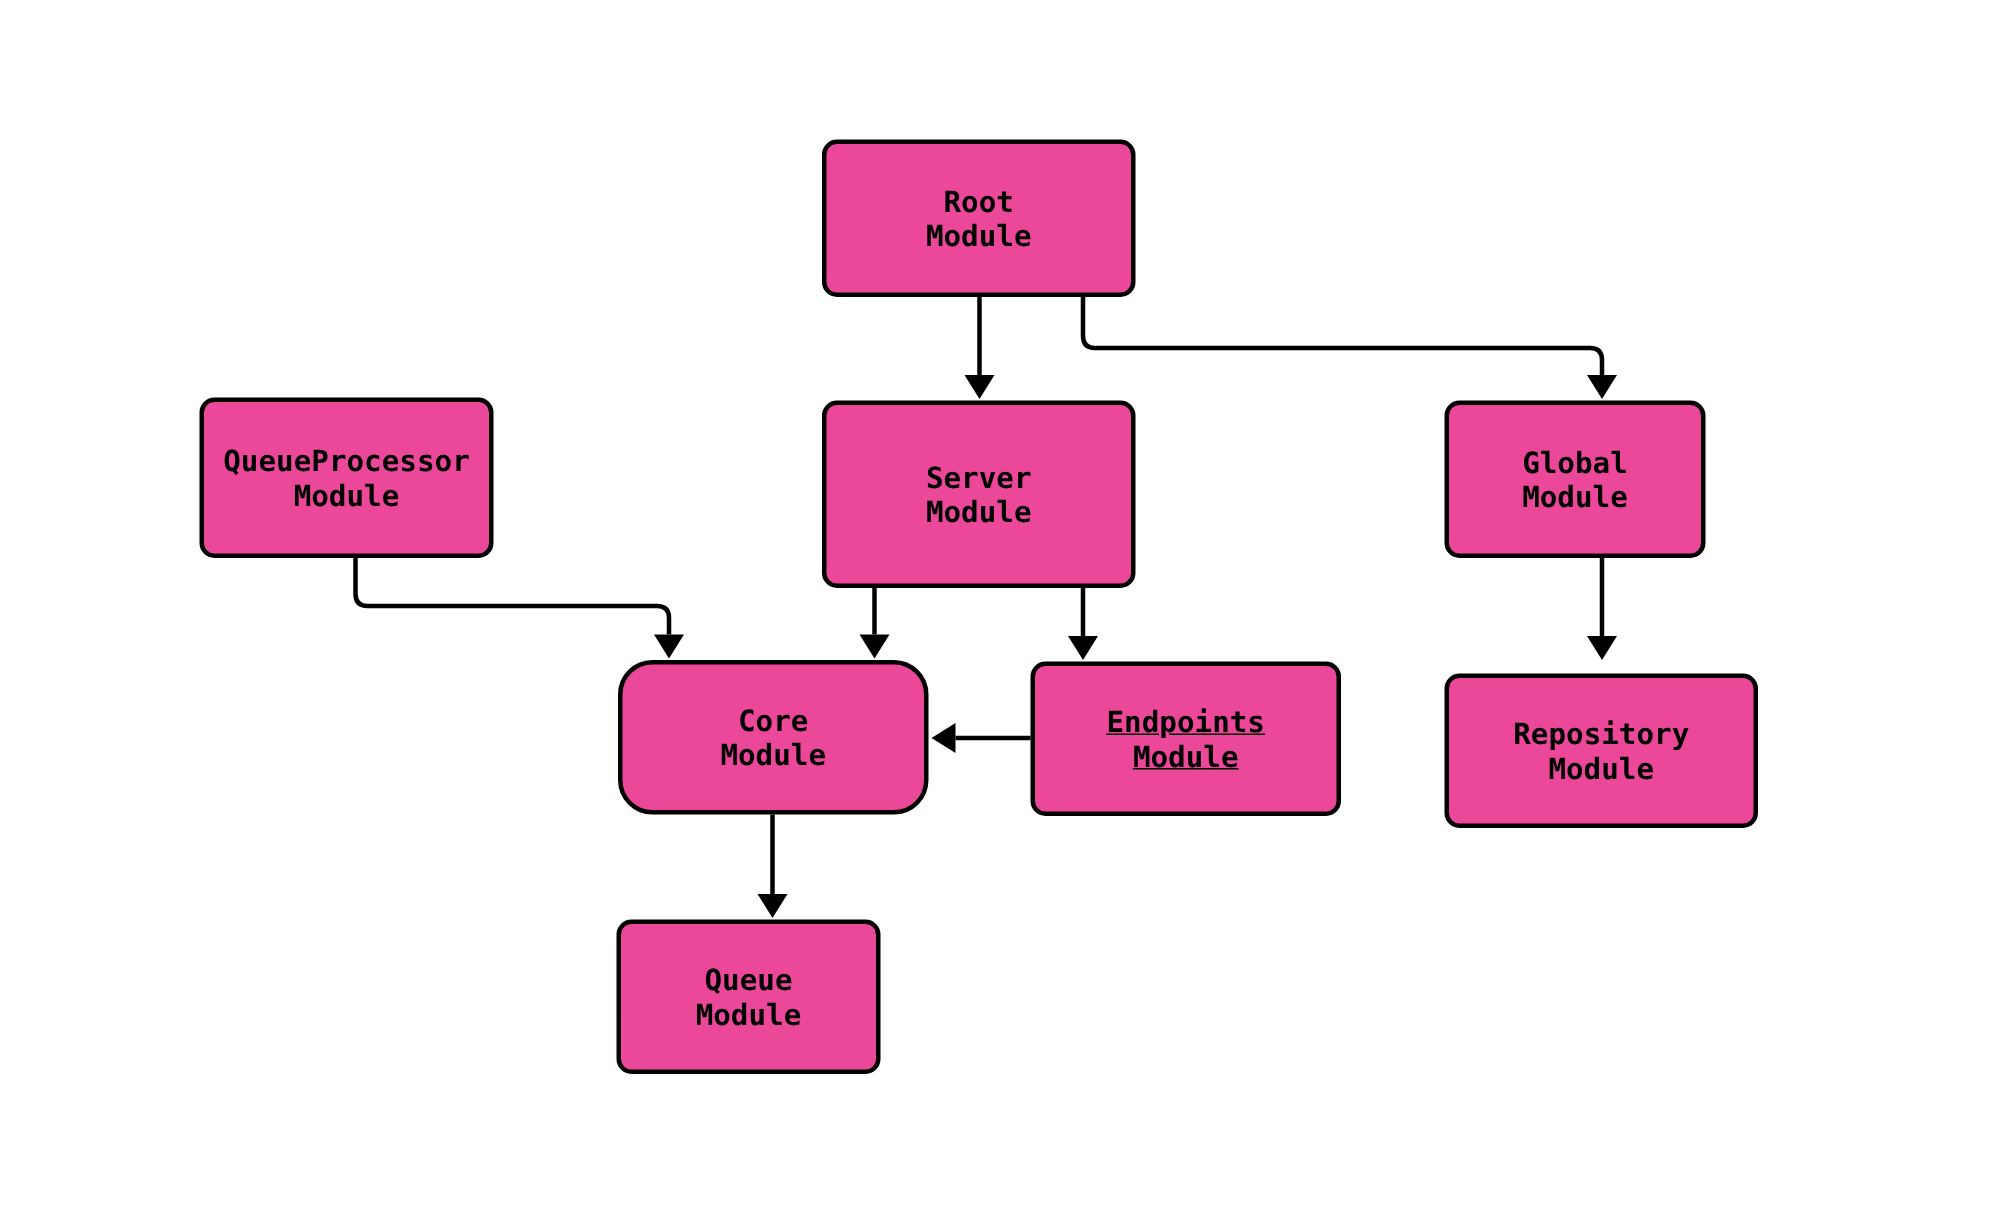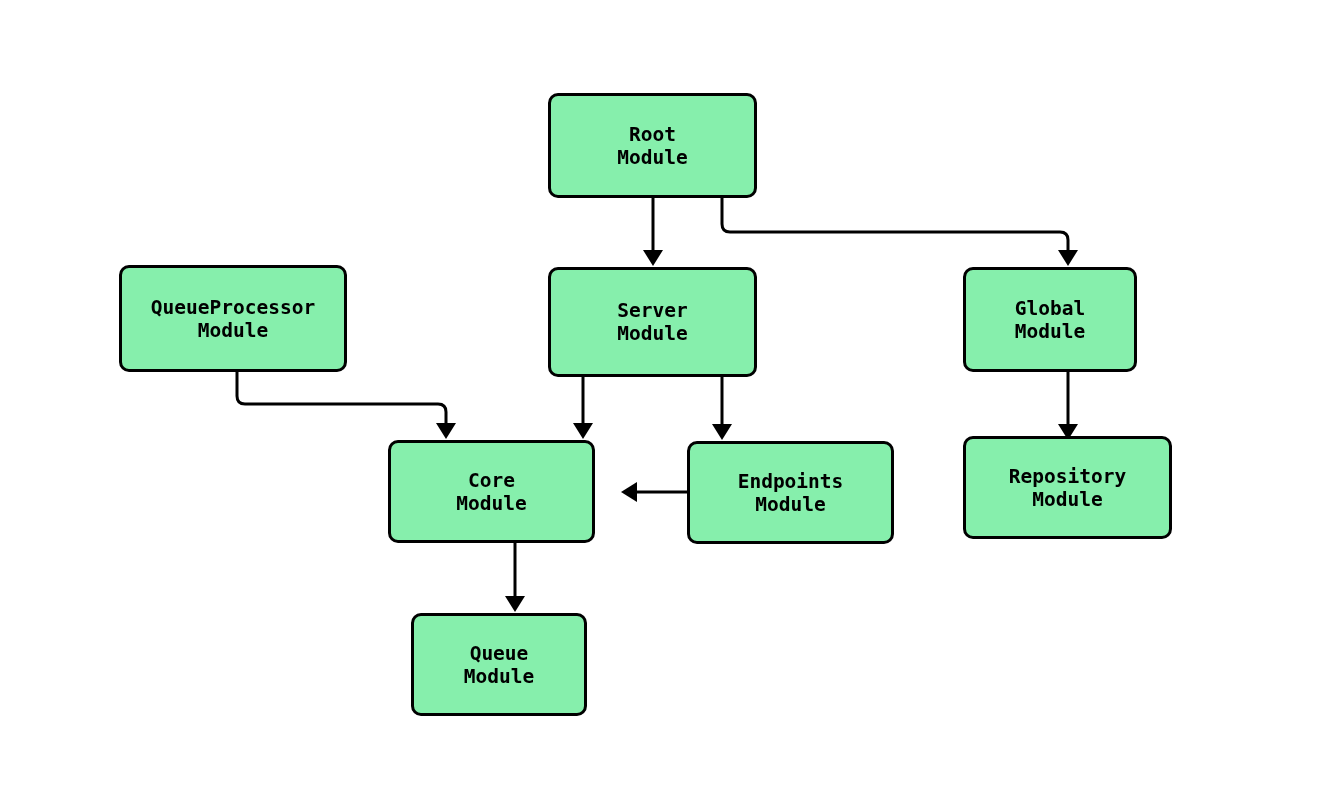--- a/index.html
+++ b/index.html
@@ -29,21 +29,21 @@
     stroke-linecap: butt;
     stroke-linejoin: round;
   }
   .arrowhead {
     fill: #000000;
     stroke: none;
   }
   .node {
     position: absolute;
     box-sizing: border-box;
-    background: #86efac;
+    background: #ec4899;
     border: 3px solid #000000;
     border-radius: 10px;
     display: flex;
     align-items: center;
     justify-content: center;
   }
   .node-label {
     font-weight: bold;
     font-size: 19.5px;
     line-height: 23px;
@@ -99,46 +99,46 @@
       <path class="edge-path" d="M515 543 L515 596"></path>
       <polygon class="arrowhead" points="515,612 505,596 525,596"></polygon>
     </g>
   </svg>
 
   <div class="node" style="left:548px; top:93px;  width:209px; height:105px;">
     <div class="node-label">Root
 Module</div>
   </div>
 
-  <div class="node" style="left:119px; top:265px; width:228px; height:107px;">
+  <div class="node" style="left:133px; top:265px; width:196px; height:107px;">
     <div class="node-label">QueueProcessor
 Module</div>
   </div>
 
-  <div class="node" style="left:548px; top:267px; width:209px; height:110px;">
+  <div class="node" style="left:548px; top:267px; width:209px; height:125px;">
     <div class="node-label">Server
 Module</div>
   </div>
 
   <div class="node" style="left:963px; top:267px; width:174px; height:105px;">
     <div class="node-label">Global
 Module</div>
   </div>
 
-  <div class="node" style="left:388px; top:440px; width:207px; height:103px;">
+  <div class="node" style="left:412px; top:440px; width:207px; height:103px;border-radius:23px;">
     <div class="node-label">Core
 Module</div>
   </div>
 
-  <div class="node" style="left:687px; top:441px; width:207px; height:103px;">
+  <div class="node" style="left:687px; top:441px; width:207px; height:103px;text-decoration:underline;">
     <div class="node-label">Endpoints
 Module</div>
   </div>
 
-  <div class="node" style="left:963px; top:436px; width:209px; height:103px;">
+  <div class="node" style="left:963px; top:449px; width:209px; height:103px;">
     <div class="node-label">Repository
 Module</div>
   </div>
 
   <div class="node" style="left:411px; top:613px; width:176px; height:103px;">
     <div class="node-label">Queue
 Module</div>
   </div>
 
 </div>

